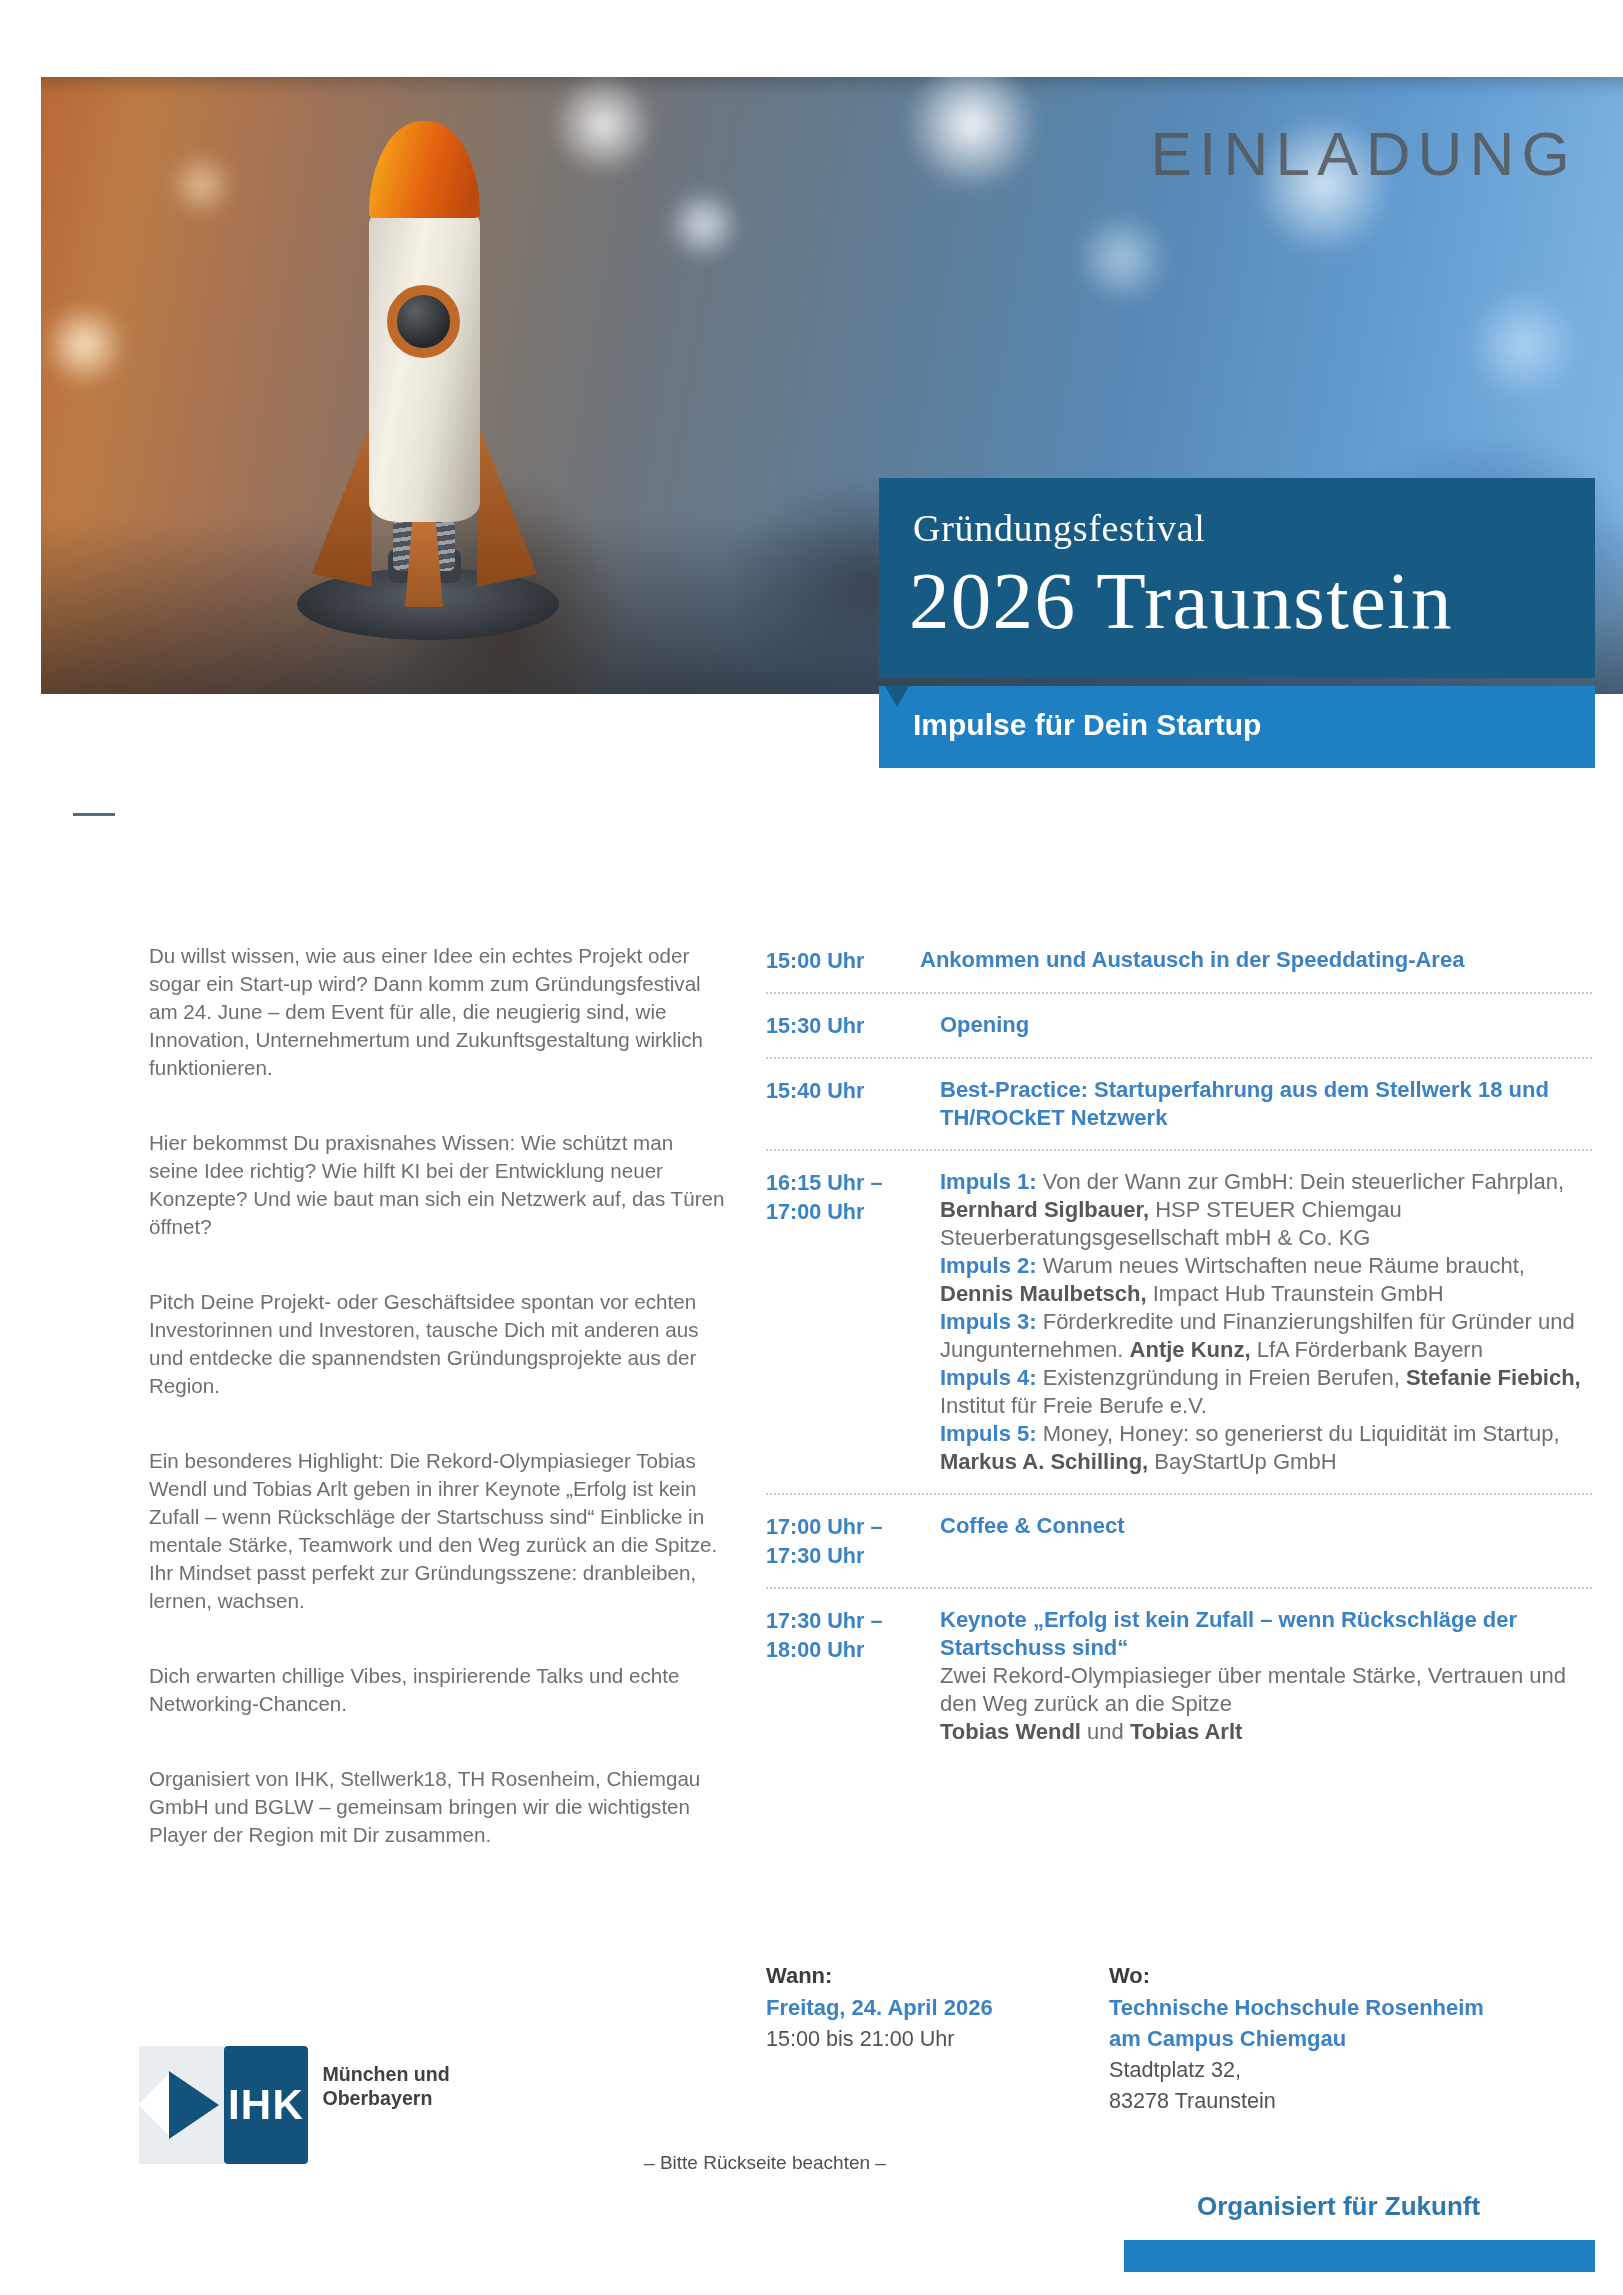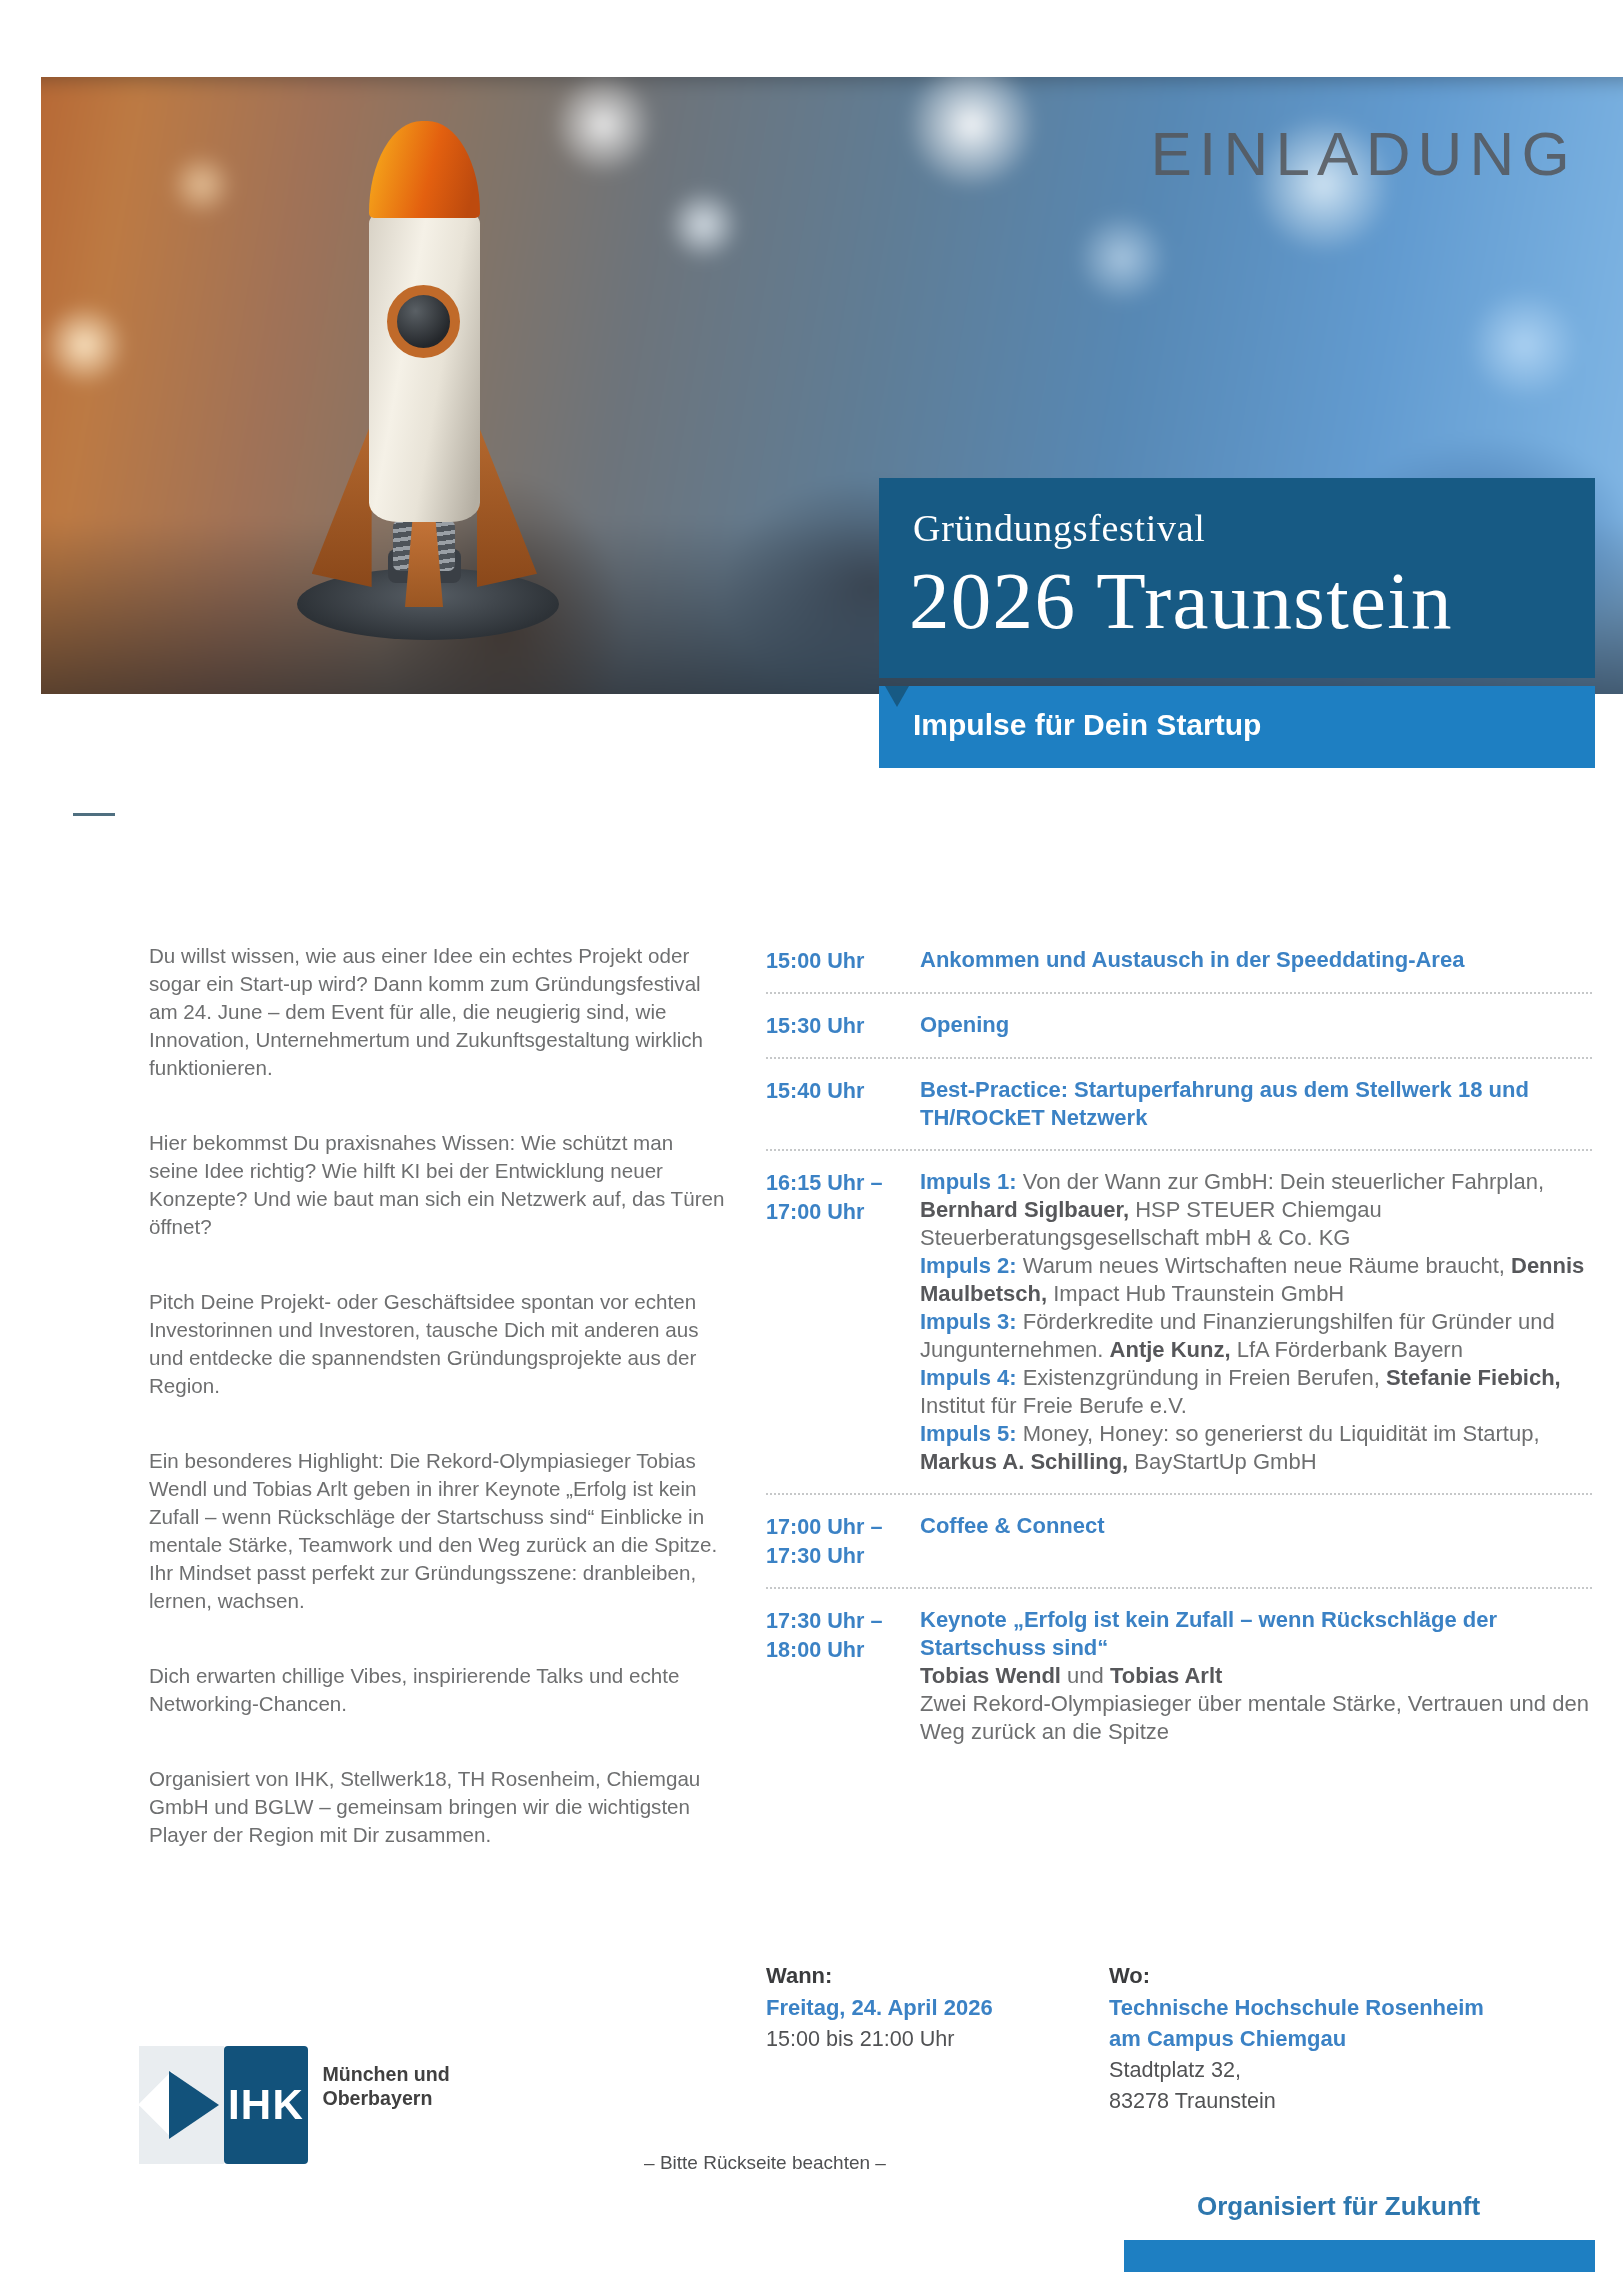--- a/index.html
+++ b/index.html
@@ -70,21 +70,21 @@
   .fold-mark{position:absolute;left:73px;top:813px;width:42px;height:2.6px;background:var(--fold-mark);}
 
   
   .intro{position:absolute;left:149px;top:942px;width:578px;
          font-size:20.6px;line-height:28px;color:var(--body-gray);}
   .intro p{margin:0 0 47px 0;}
 
   
   .sched{position:absolute;left:766px;top:929px;width:826px;}
   .srow{display:flex;padding:17px 0;}
-  .srow + .srow{border-top:2px dotted var(--separator);}
+  .srow + .srow{border-top:2px dotted var(--separator);gap:20px;}
   .stime{flex:0 0 154px;font-size:21.6px;font-weight:bold;color:var(--accent-blue);line-height:29px;}
   .sdesc{flex:1;font-size:22px;line-height:28px;color:var(--body-gray);}
   .seg-title{color:var(--accent-blue);font-weight:bold;}
   .seg-label{color:var(--accent-blue);font-weight:bold;}
   .seg-b{color:var(--emphasis-gray);font-weight:bold;}
   .seg-n{color:var(--body-gray);}
 
   
   .whenwhere{position:absolute;left:766px;top:1959px;display:flex;}
   .when{width:304px;} .where{width:484px;margin-left:39px;}
@@ -198,22 +198,22 @@
           <div class="sblock"><span class="seg-title">Coffee &amp; Connect</span></div>
         </div>
       </div>
       <div class="srow">
         <div class="stime">
           <div>17:30 Uhr –</div>
           <div>18:00 Uhr</div>
         </div>
         <div class="sdesc">
           <div class="sblock"><span class="seg-title">Keynote „Erfolg ist kein Zufall – wenn Rückschläge der Startschuss sind“</span></div>
+          <div class="sblock"><span class="seg-n">Zwei Rekord-Olympiasieger über mentale Stärke, Vertrauen und den Weg zurück an die Spitze</span></div>
           <div class="sblock"><span class="seg-b">Tobias Wendl</span><span class="seg-n"> und </span><span class="seg-b">Tobias Arlt</span></div>
-          <div class="sblock"><span class="seg-n">Zwei Rekord-Olympiasieger über mentale Stärke, Vertrauen und den Weg zurück an die Spitze</span></div>
         </div>
       </div>
     </div>
 
   <div class="whenwhere">
     <div class="when">
       <div class="ww-label">Wann:</div>
       <div class="ww-blue">Freitag, 24. April 2026</div>
       <div class="ww-plain">15:00 bis 21:00 Uhr</div>
     </div>

